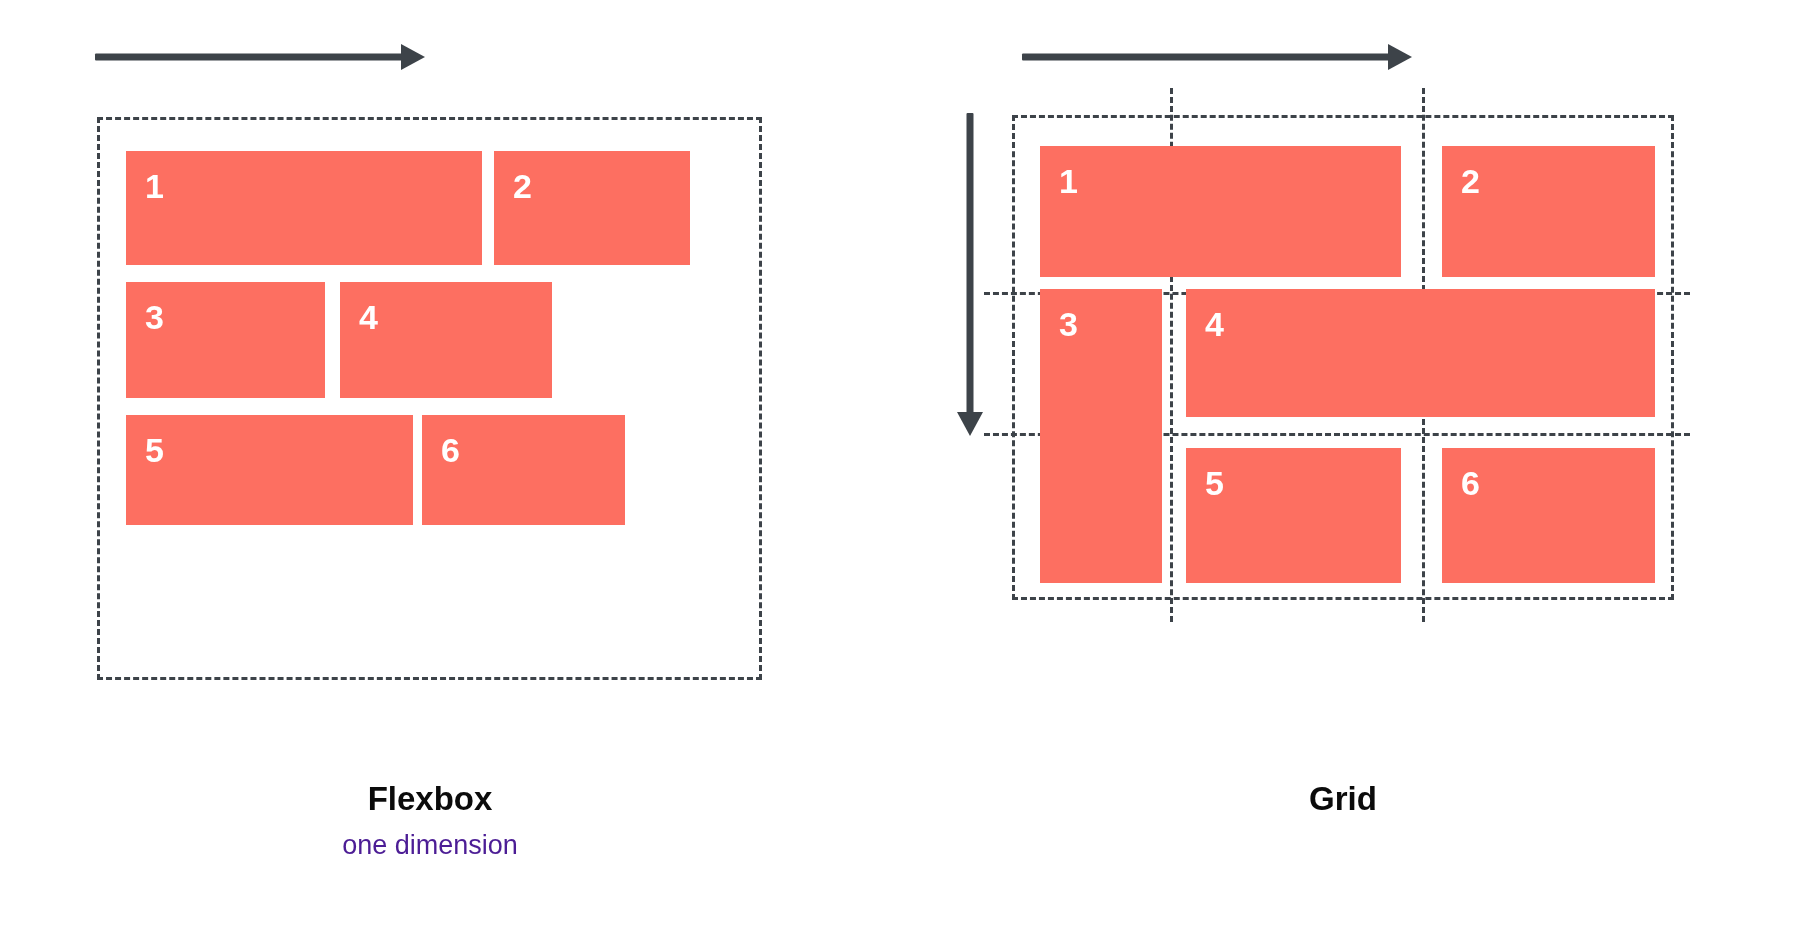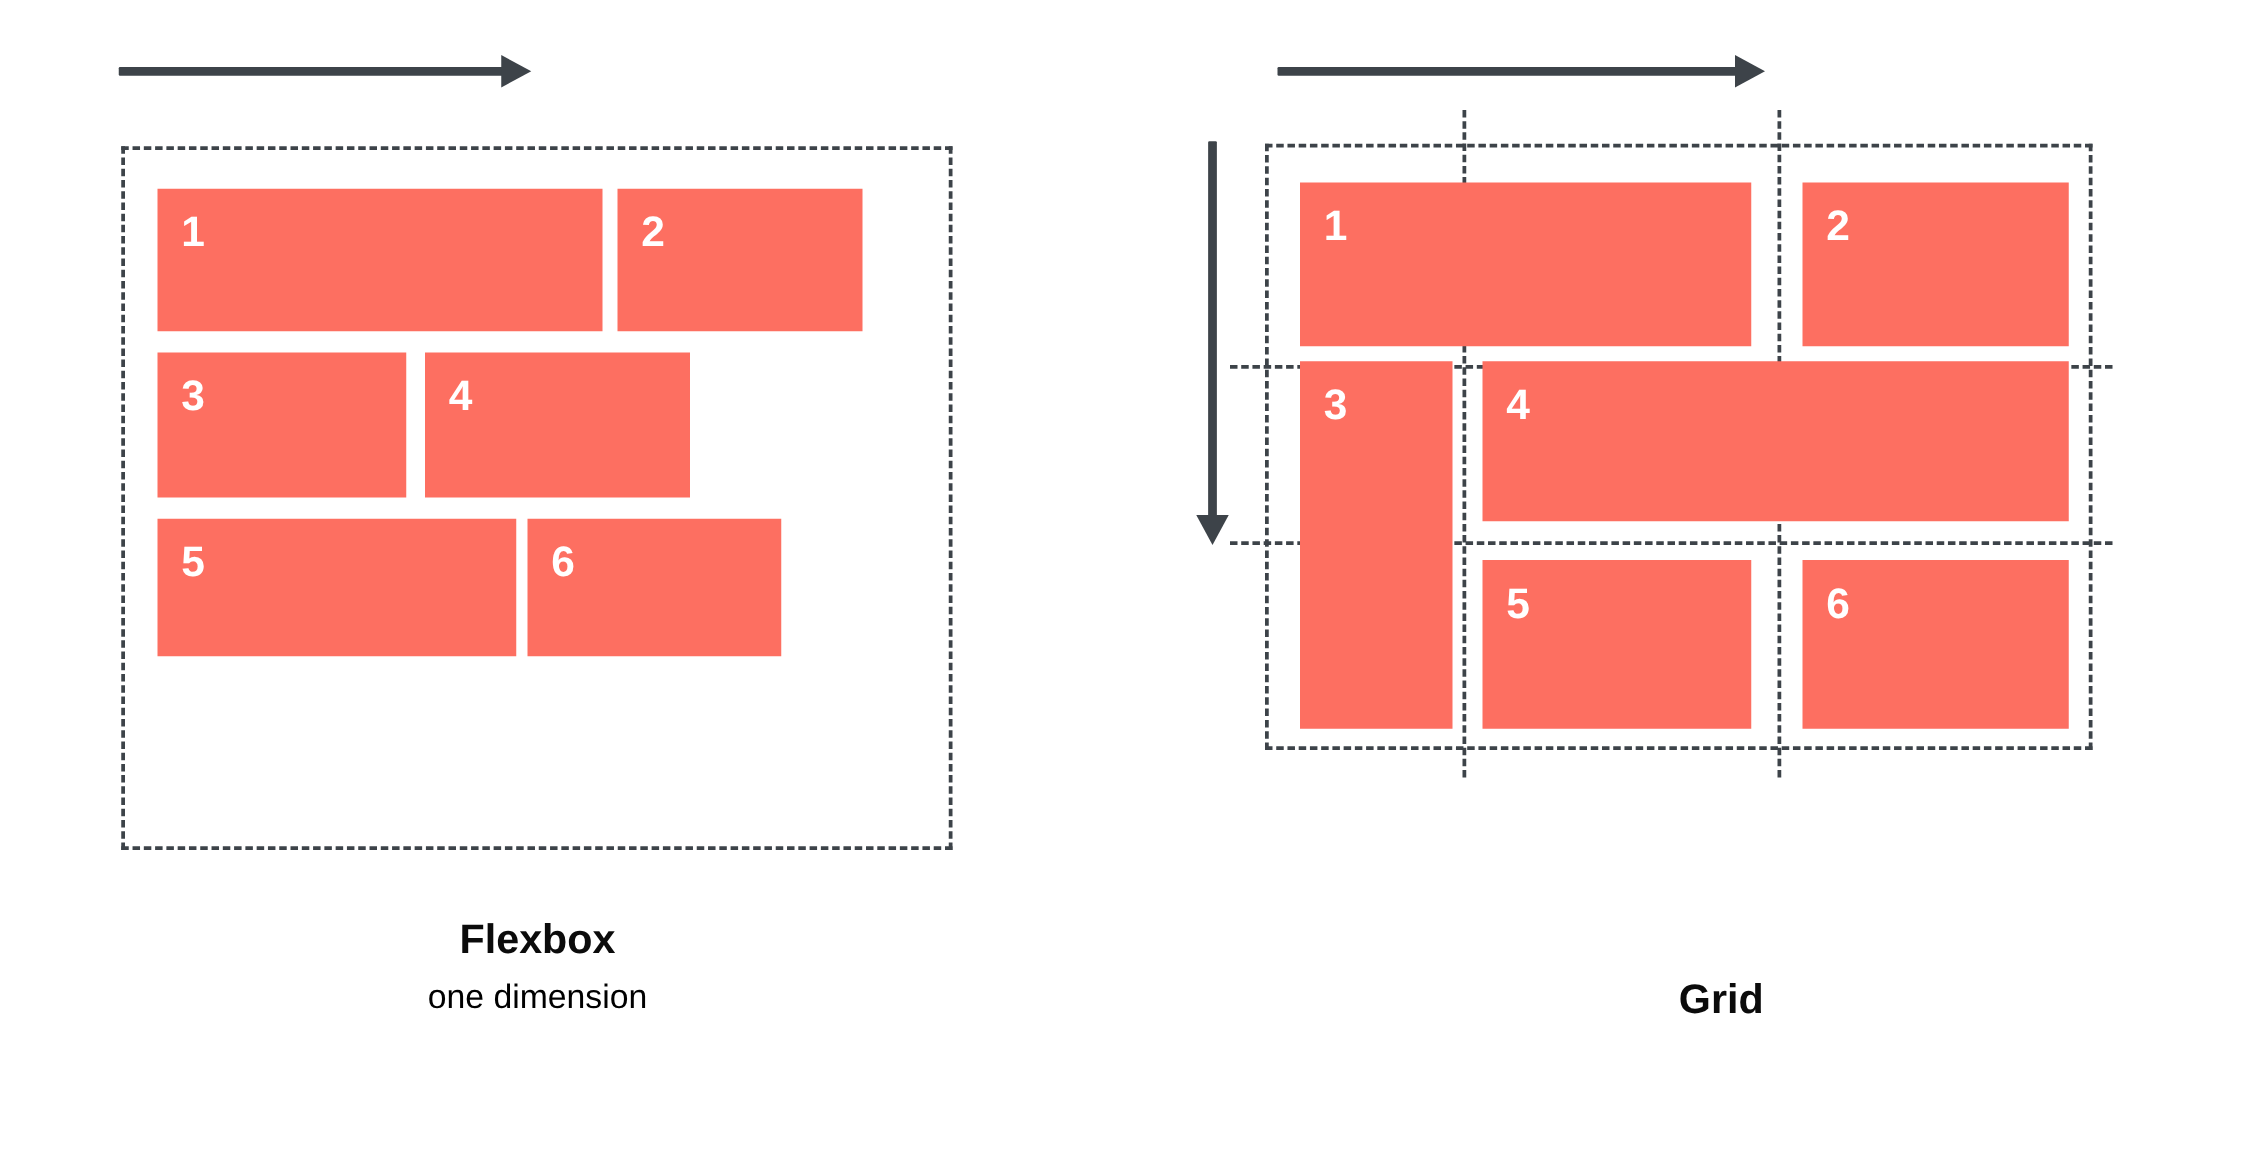--- a/index.html
+++ b/index.html
@@ -115,21 +115,21 @@
     display: block;
     font-size: 33px;
     font-weight: bold;
     color: #0b0b0b;
     margin-bottom: 12px;
   }
   .caption .subtitle {
     display: block;
     font-size: 27px;
     font-weight: normal;
-    color: #000000;
+    color: #4c1d95;
   }
 </style>
 </head>
 <body>
 
 <div id="stage">
 
   <div class="panel" style="left:0; top:0; width:900px; height:936px;">
 
     <div class="arrow-h" style="left:95px; top:42px; width:330px; height:30px;">
@@ -156,21 +156,21 @@
     </div>
 
     <div class="item" style="left:126px; top:415px; width:287px; height:110px;">
       <span class="num">5</span>
     </div>
 
     <div class="item" style="left:422px; top:415px; width:203px; height:110px;">
       <span class="num">6</span>
     </div>
 
-    <div class="caption" style="left:130px; top:732px; width:600px;">
+    <div class="caption" style="left:130px; top:780px; width:600px;">
       <span class="title">Flexbox</span>
       <span class="subtitle">one dimension</span>
     </div>
   </div>
 
   <div class="panel" style="left:0; top:0; width:1800px; height:936px;">
 
     <div class="arrow-h" style="left:1022px; top:42px; width:390px; height:30px;">
       <div class="shaft" style="width:372px;"></div>
       <div class="head"></div>
@@ -206,18 +206,18 @@
     </div>
 
     <div class="item" style="left:1186px; top:448px; width:215px; height:135px;">
       <span class="num">5</span>
     </div>
 
     <div class="item" style="left:1442px; top:448px; width:213px; height:135px;">
       <span class="num">6</span>
     </div>
 
-    <div class="caption" style="left:1077px; top:780px; width:600px;">
+    <div class="caption" style="left:1043px; top:780px; width:600px;">
       <span class="title">Grid</span>
     </div>
   </div>
 
 </div>
 
 </body></html>

